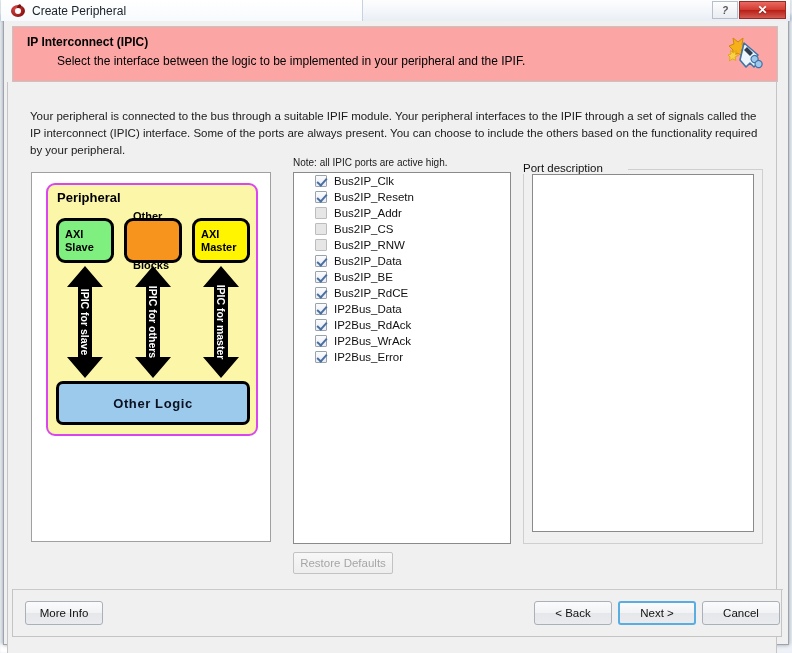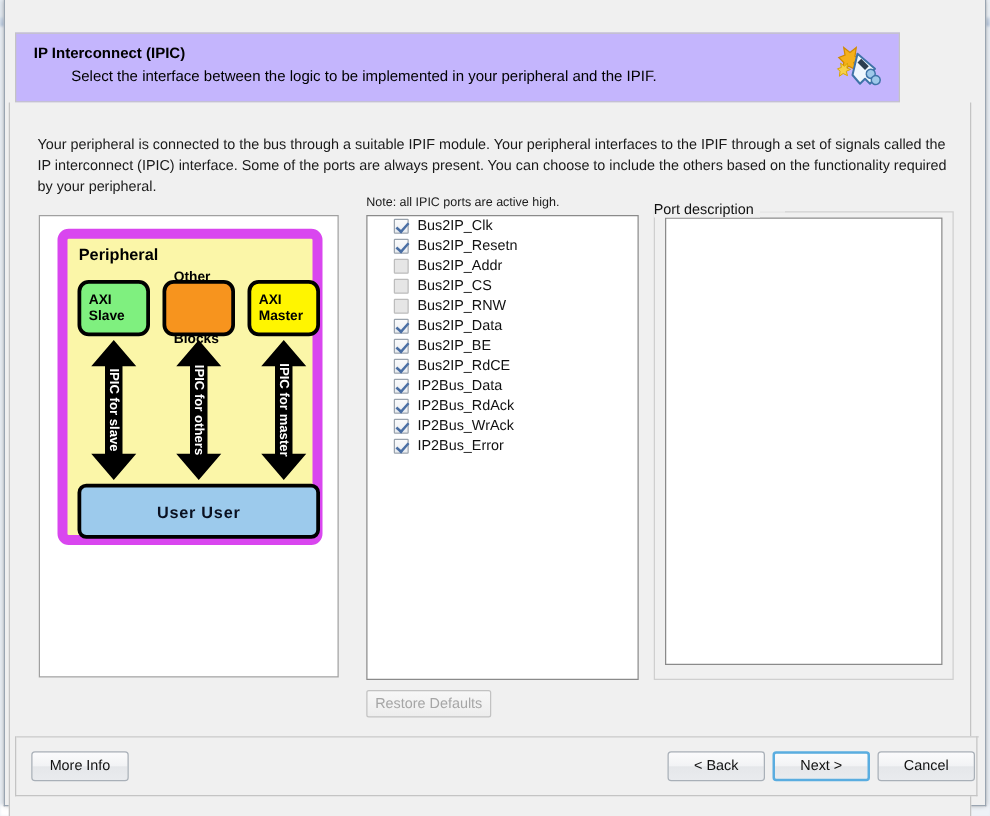--- a/index.html
+++ b/index.html
@@ -141,22 +141,22 @@
     color: #fff;
     font-weight: bold;
     font-size: 12px;
     text-shadow: 0 1px 1px rgba(0,0,0,.4);
   }
 
   
   #header {
     position: absolute;
     left: 8px; top: 26px;
-    width: 708px; height: 56px;
-    background: #c4b5fd;
+    width: 766px; height: 56px;
+    background: #fca5a5;
     border: 1px solid #c4c4c4;
     padding-left: 20px;
   }
   #header-title {
     position: absolute;
     left: 14px; top: 8px;
     font-size: 12px; font-weight: bold; color: #000;
   }
   #header-sub {
     position: absolute;
@@ -194,21 +194,21 @@
     left: 23px; top: 90px;
     width: 240px; height: 370px;
     background: #ffffff;
     border: 1px solid #a0a0a0;
   }
   #peripheral-box {
     position: absolute;
     left: 14px; top: 10px;
     width: 212px; height: 253px;
     background: #fbf6a8;
-    border: 8px solid #d946ef;
+    border: 2px solid #d946ef;
     border-radius: 9px;
   }
   #peripheral-label {
     position: absolute;
     left: 9px; top: 5px;
     font-size: 13px; font-weight: bold; color: #000;
   }
   .blk {
     position: absolute;
     top: 33px;
@@ -384,20 +384,33 @@
 </style>
 </head>
 <body>
 
 <div id="bg-strip"></div>
 <div id="bg-strip-bar"></div>
 <div id="bg-bottom"></div>
 
 <div id="dialog">
 
+  <div id="titlebar">
+    <div id="title-tabfill"></div>
+    <div id="app-icon">
+      <div class="o1"></div>
+        <div class="o3"></div>
+        <div class="o2"></div>
+    </div>
+    <div id="title-text">Create Peripheral</div>
+    <div id="win-buttons">
+      <div class="win-btn help">?</div>
+      <div class="win-btn close">✕</div>
+    </div>
+  </div>
 
   <div id="header">
     <div id="header-title">IP Interconnect (IPIC)</div>
     <div id="header-sub">Select the interface between the logic to be implemented in your peripheral and the IPIF.</div>
     <svg id="header-icon" viewBox="0 0 42 42">
       <g>
         <path d="M4 13 L9 11 L8 5 L13 9 L18 5 L17 12 L22 14 L16 17 L18 23 L12 20 L7 24 L8 17 Z" fill="#f5b01a" stroke="#d08a00" stroke-width="1"></path>
         <path d="M3 22 L6 21 L5.5 17.5 L8.5 20 L11 17.5 L10.5 21.5 L13.5 22.5 L10 24 L11 27.5 L7.5 25.8 L4.5 28 L5 24 Z" fill="#f7d14a" stroke="#d9a400" stroke-width=".8"></path>
         <path d="M19 10 L33 22 L29 26 L33 30 L29 34 L25 30 L21 34 L15 27 Z" fill="#eef6fd" stroke="#3f73a8" stroke-width="1.6" stroke-linejoin="round"></path>
         <path d="M22 14 L28 20 L25 23 L19 17 Z" fill="#2c3e50"></path>
@@ -442,21 +455,21 @@
           <span class="arrow-label">IPIC for others</span>
         </div>
 
         <div class="arrow-wrap" id="arr-master">
           <svg width="58" height="112" viewBox="0 0 58 112">
             <polygon points="29,0 47,21 36,21 36,91 47,91 29,112 11,91 22,91 22,21 11,21" fill="#000000"></polygon>
           </svg>
           <span class="arrow-label">IPIC for master</span>
         </div>
 
-        <div id="user-logic" style="background: rgb(156, 202, 236);">User User</div>
+        <div id="user-logic" style="background: rgb(156, 202, 236);">Other Logic</div>
       </div>
     </div>
 
     <div id="note-text">Note: all IPIC ports are active high.</div>
     <div id="ports-list">
         <div class="port-row">
           <span class="cbox checked"></span>
           <span class="port-label">Bus2IP_Clk</span>
         </div>
         <div class="port-row">

